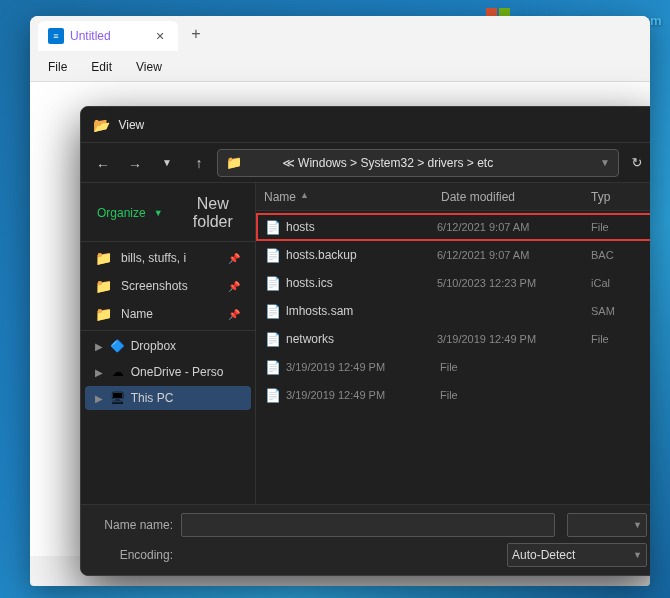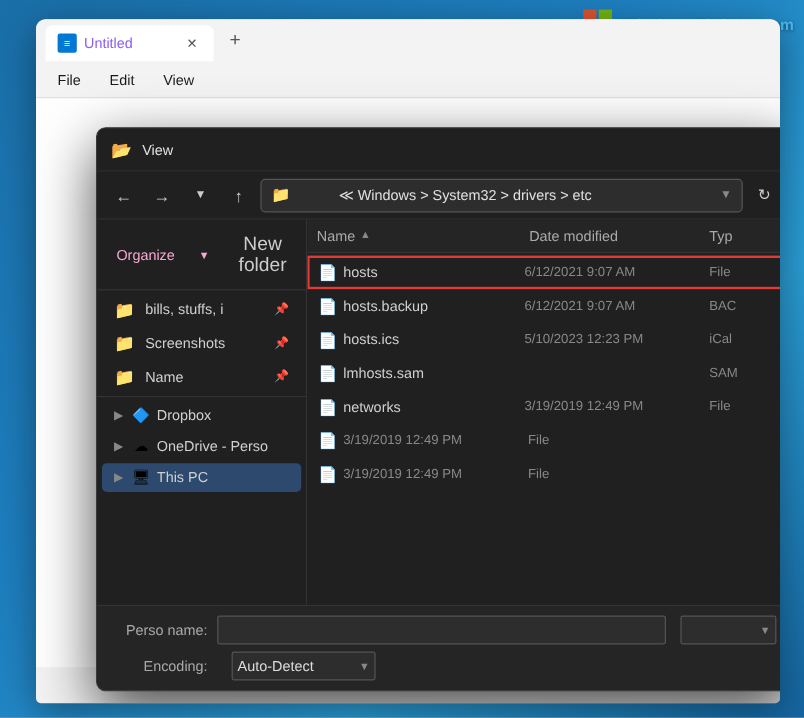--- a/index.html
+++ b/index.html
@@ -238,26 +238,26 @@
     .sidebar-toolbar {
       display: flex;
       align-items: center;
       padding: 4px 8px;
       gap: 8px;
     }
 
     .organize-btn {
       display: flex;
       align-items: center;
-      gap: 20px;
+      gap: 8px;
       padding: 4px 8px;
       background: transparent;
       border: none;
       border-radius: 4px;
-      color: #f9a8d4;
+      color: #22c55e;
       font-size: 12px;
       cursor: pointer;
     }
 
     .new-folder-btn {
       padding: 4px 8px;
       background: transparent;
       border: none;
       border-radius: 4px;
       color: #ccc;
@@ -436,21 +436,21 @@
       height: 24px;
       background: #2d2d2d;
       border: 1px solid #555;
       border-radius: 2px;
       color: #ddd;
       font-size: 12px;
       padding: 0 4px;
     }
 
     .footer-dropdown {
-      width: 120px;
+      width: 140px;
       height: 24px;
       background: #2d2d2d;
       border: 1px solid #555;
       border-radius: 2px;
       color: #ddd;
       font-size: 12px;
       padding: 0 4px;
       display: flex;
       align-items: center;
       justify-content: space-between;
@@ -459,21 +459,21 @@
     }
 
     .footer-dropdown-arrow {
       font-size: 9px;
       color: #888;
     }
 
     .encoding-row {
       display: flex;
       align-items: center;
-      justify-content: flex-start;
+      justify-content: space-between;
       gap: 8px;
     }
 
     
     .watermark {
       position: absolute;
       top: 6px;
       right: 8px;
       display: flex;
       align-items: center;
@@ -661,21 +661,21 @@
             <span class="file-icon">📄</span>
             <span class="file-date">3/19/2019 12:49 PM</span>
             <span class="file-type">File</span>
           </div>
         </div>
       </div>
     </div>
 
     <div class="dialog-footer">
       <div class="footer-row">
-        <span class="footer-label">Perso name:</span>
+        <span class="footer-label">Name name:</span>
         <input class="footer-input" type="text" value="" style="">
         <div class="footer-dropdown" style="width:80px; margin-left:4px;">
           <span style="font-size:11px; color:#ccc;"></span>
           <span class="footer-dropdown-arrow">▼</span>
         </div>
       </div>
       <div class="encoding-row">
         <span class="footer-label">Encoding:</span>
         <div class="footer-dropdown">
           <span class="footer-dropdown-value">Auto-Detect</span>

